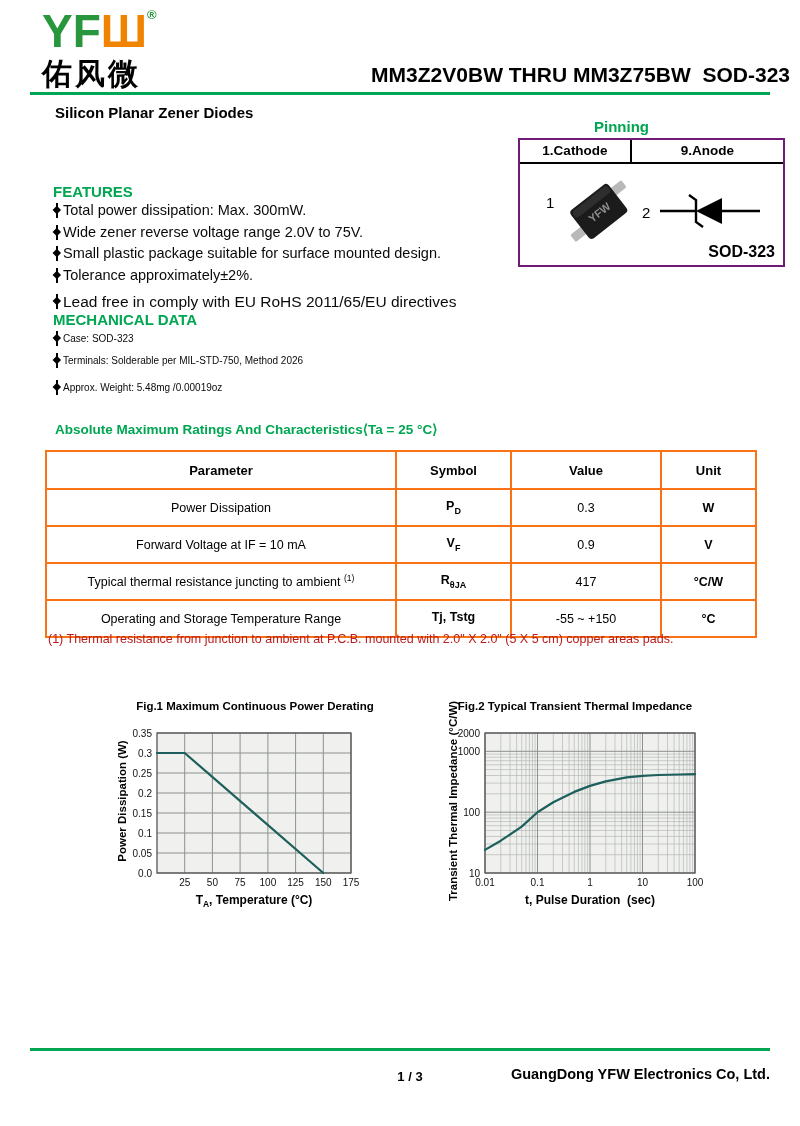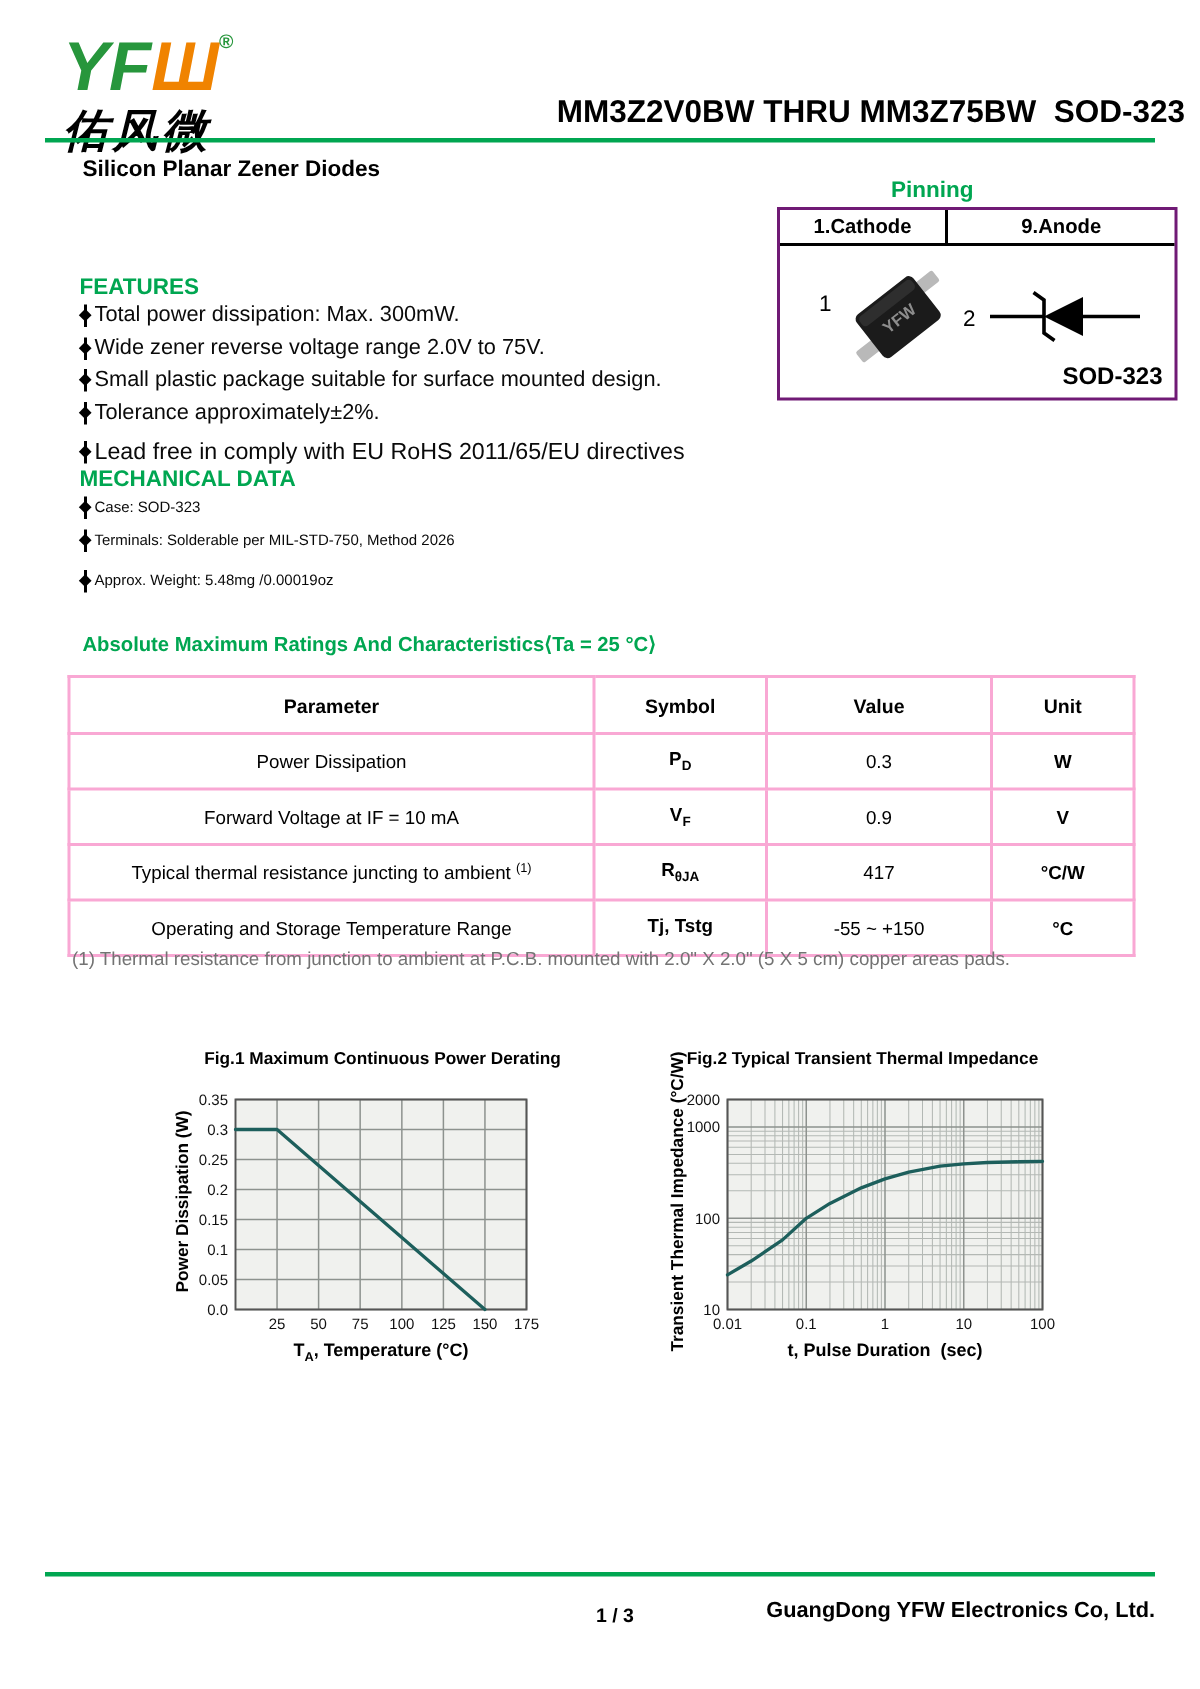--- a/index.html
+++ b/index.html
@@ -37,48 +37,48 @@
   .feat-line{display:flex;align-items:flex-start;font-size:14.5px;line-height:21.5px;color:#0a0a0a;}
   .feat-line.big{font-size:15.5px;margin-top:5px;}
   .mech-line{display:flex;align-items:flex-start;font-size:10px;line-height:22px;color:#0a0a0a;}
   .mech-line.gap{margin-top:5px;}
   .bullet{position:relative;width:8px;height:15px;flex:0 0 8px;margin:3px 2px 0 0;}
   .bullet::before{content:"";position:absolute;left:3.2px;top:0;bottom:0;width:1.4px;background:#000;}
   .bullet::after{content:"";position:absolute;left:0.9px;top:4.2px;width:5.6px;height:5.6px;background:#000;transform:rotate(45deg);}
 
   
   table.ratings{border-collapse:collapse;width:710px;table-layout:fixed;}
-  table.ratings td,table.ratings th{border:2px solid #f9a8d4;padding:0;}
+  table.ratings td,table.ratings th{border:2px solid #f97316;padding:0;}
   table.ratings th{height:36px;font-size:13px;font-weight:bold;text-align:center;}
   table.ratings td{height:35px;font-size:12.5px;text-align:center;}
   td.param{text-align:left;padding-left:8px;font-size:12px;margin-top:20px;}
   td.sym{font-weight:bold;font-size:13px;}
   td.sym sub{font-size:9px;}
   td.unit{font-weight:bold;}
   .param sup{font-size:8.5px;}
-  .note{font-size:12.5px;color:#737373;}
+  .note{font-size:12.5px;color:#b91c1c;}
 
   
   .fig-title{font-weight:bold;font-size:11.5px;text-align:center;}
   .axis-label{font-weight:bold;font-size:12px;text-align:center;white-space:pre;}
   .axis-label sub{font-size:8.5px;}
   .ylab{transform:rotate(-90deg);font-weight:bold;font-size:11.5px;text-align:center;white-space:nowrap;}
   svg text{font-family:"Liberation Sans", sans-serif;}
 
   
   .f-link{color:#0000D8;text-decoration:underline;font-weight:bold;font-size:14px;}
   .f-page{font-weight:bold;font-size:13px;text-align:center;}
   .f-co{font-weight:bold;font-size:14.5px;text-align:right;}
 </style>
 </head>
 <body>
 
 <div class="page">
 
-  <div class="abs" style="left:42px;top:21px;font-style:italic;">
+  <div class="abs" style="left:42px;top:8px;">
     <div class="logo-latin"><span class="logo-yf">YF</span><span class="logo-sha">Ш</span><span class="logo-reg">®</span></div>
     <div class="logo-cn">佑风微</div>
   </div>
 
   <div class="abs doc-title" style="right:10px;top:63px;">MM3Z2V0BW THRU MM3Z75BW  SOD-323</div>
 
   <div class="abs green-rule" style="left:30px;top:92px;width:740px;"></div>
 
   <div class="abs subtitle" style="left:55px;top:104px;">Silicon Planar Zener Diodes</div>
 

